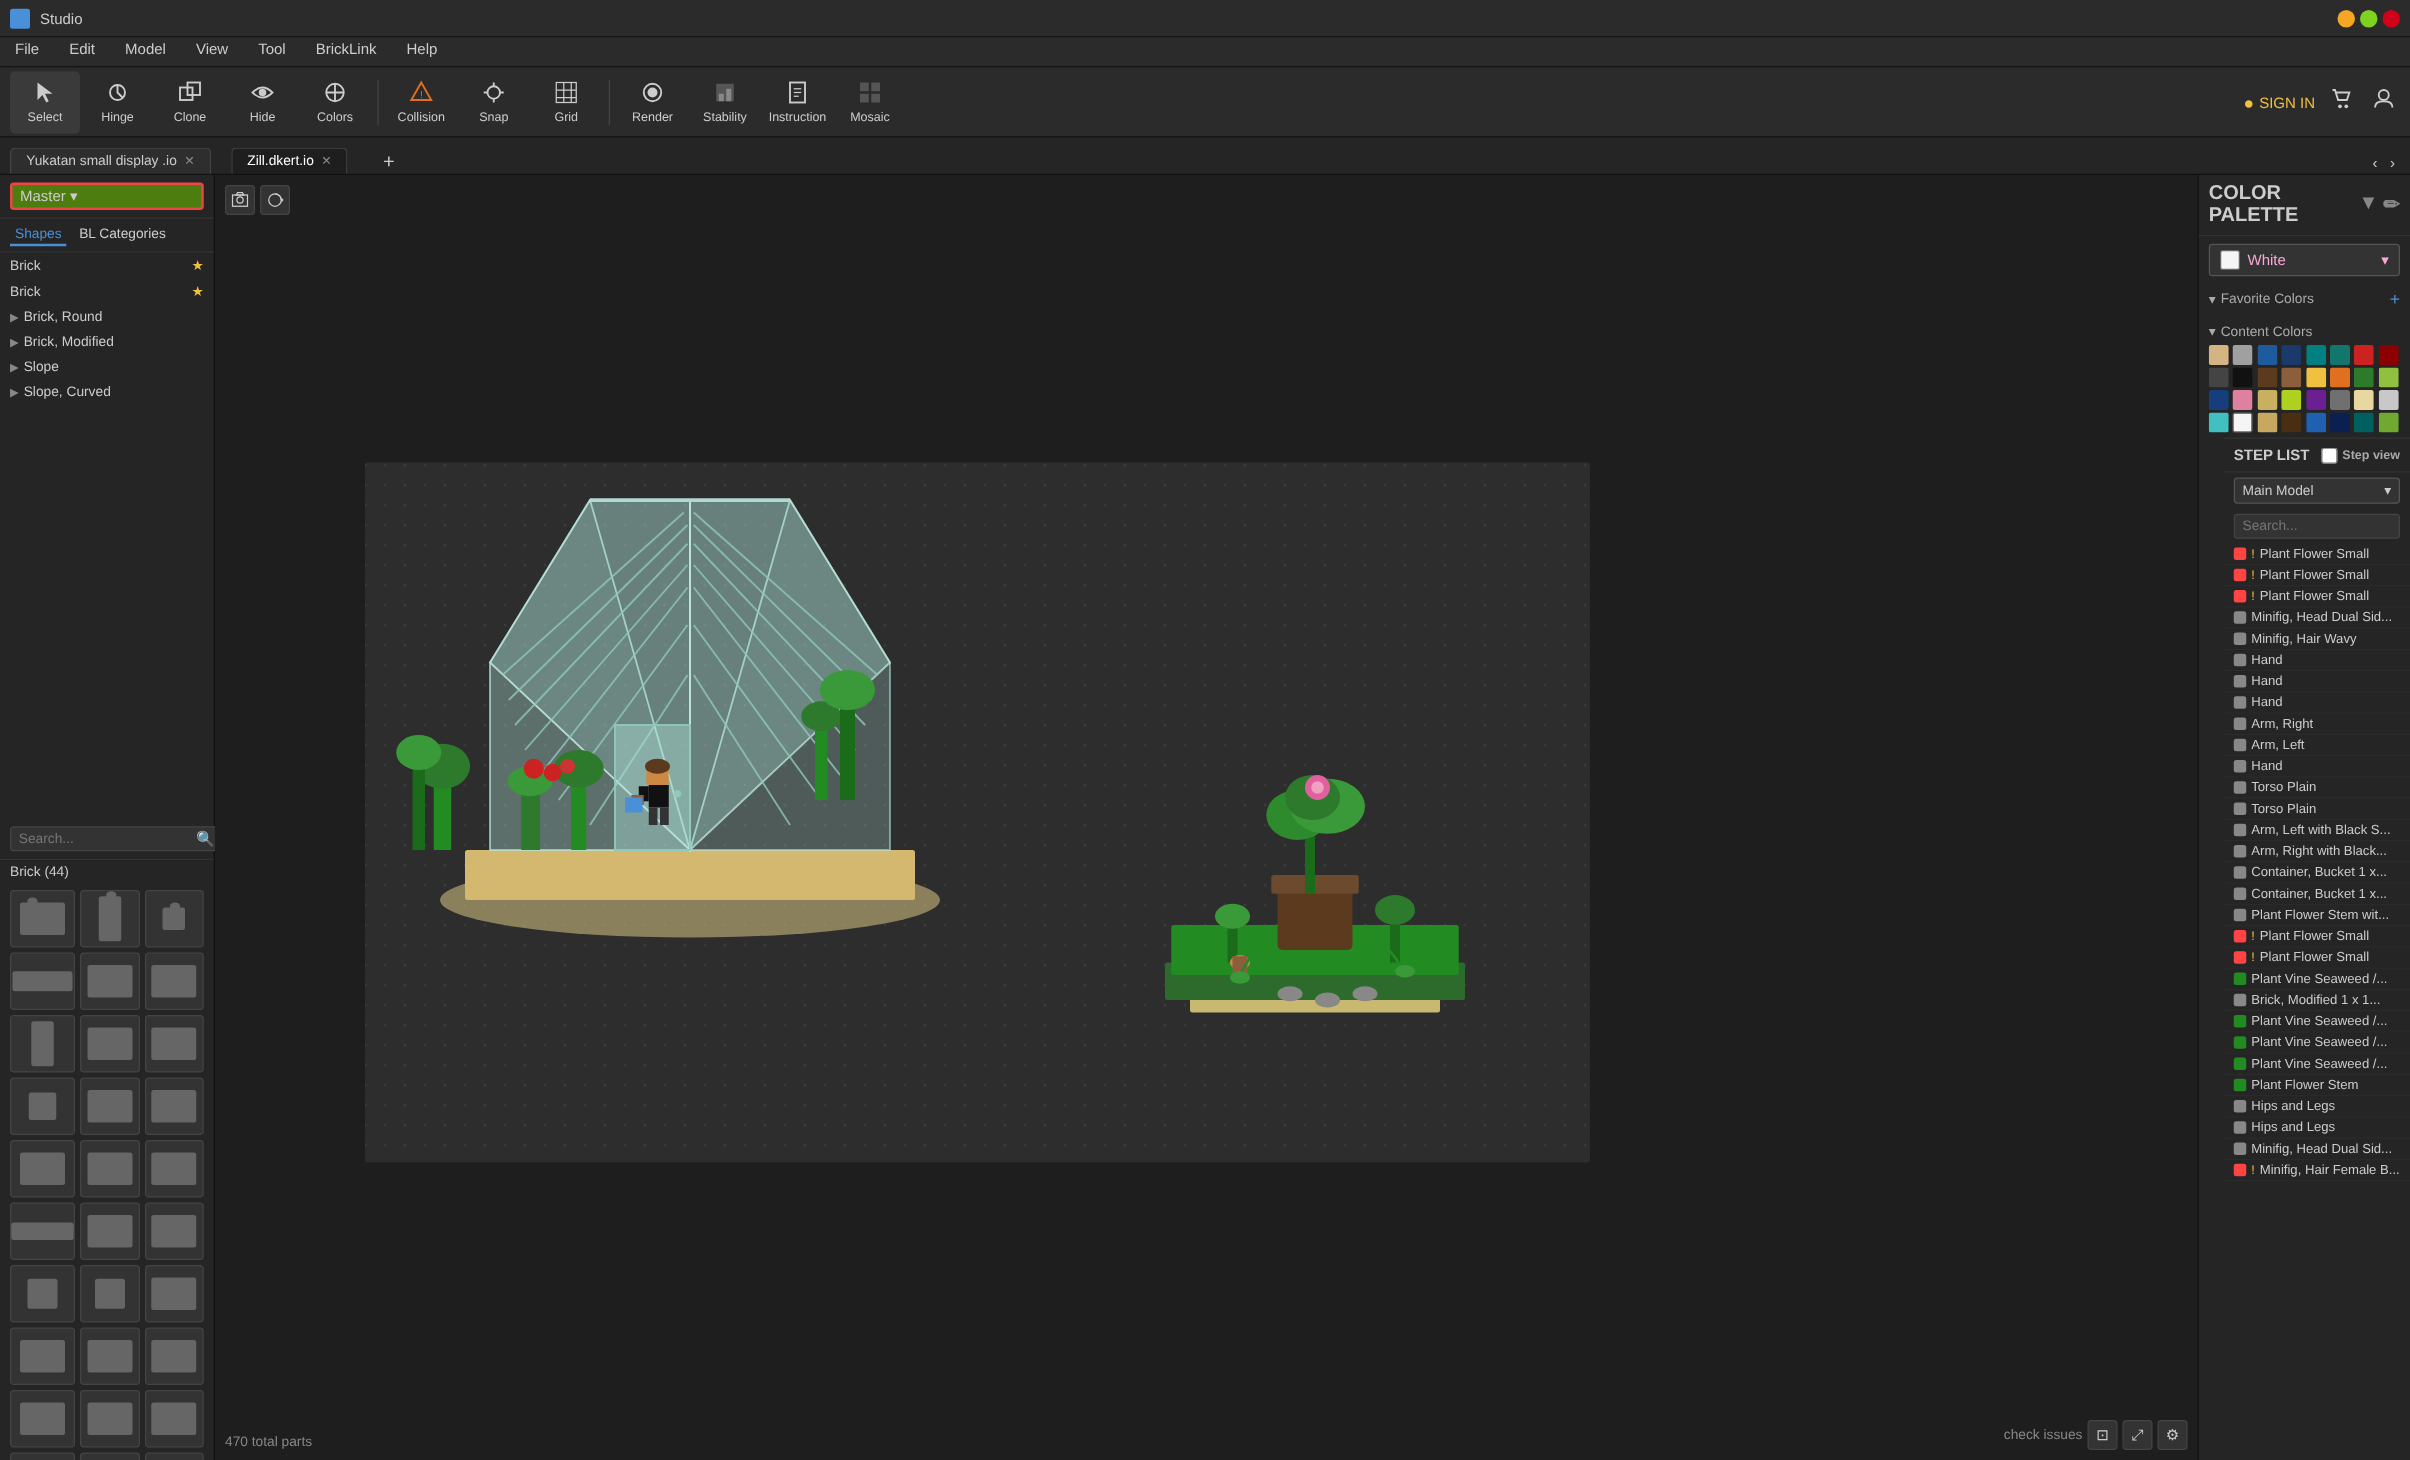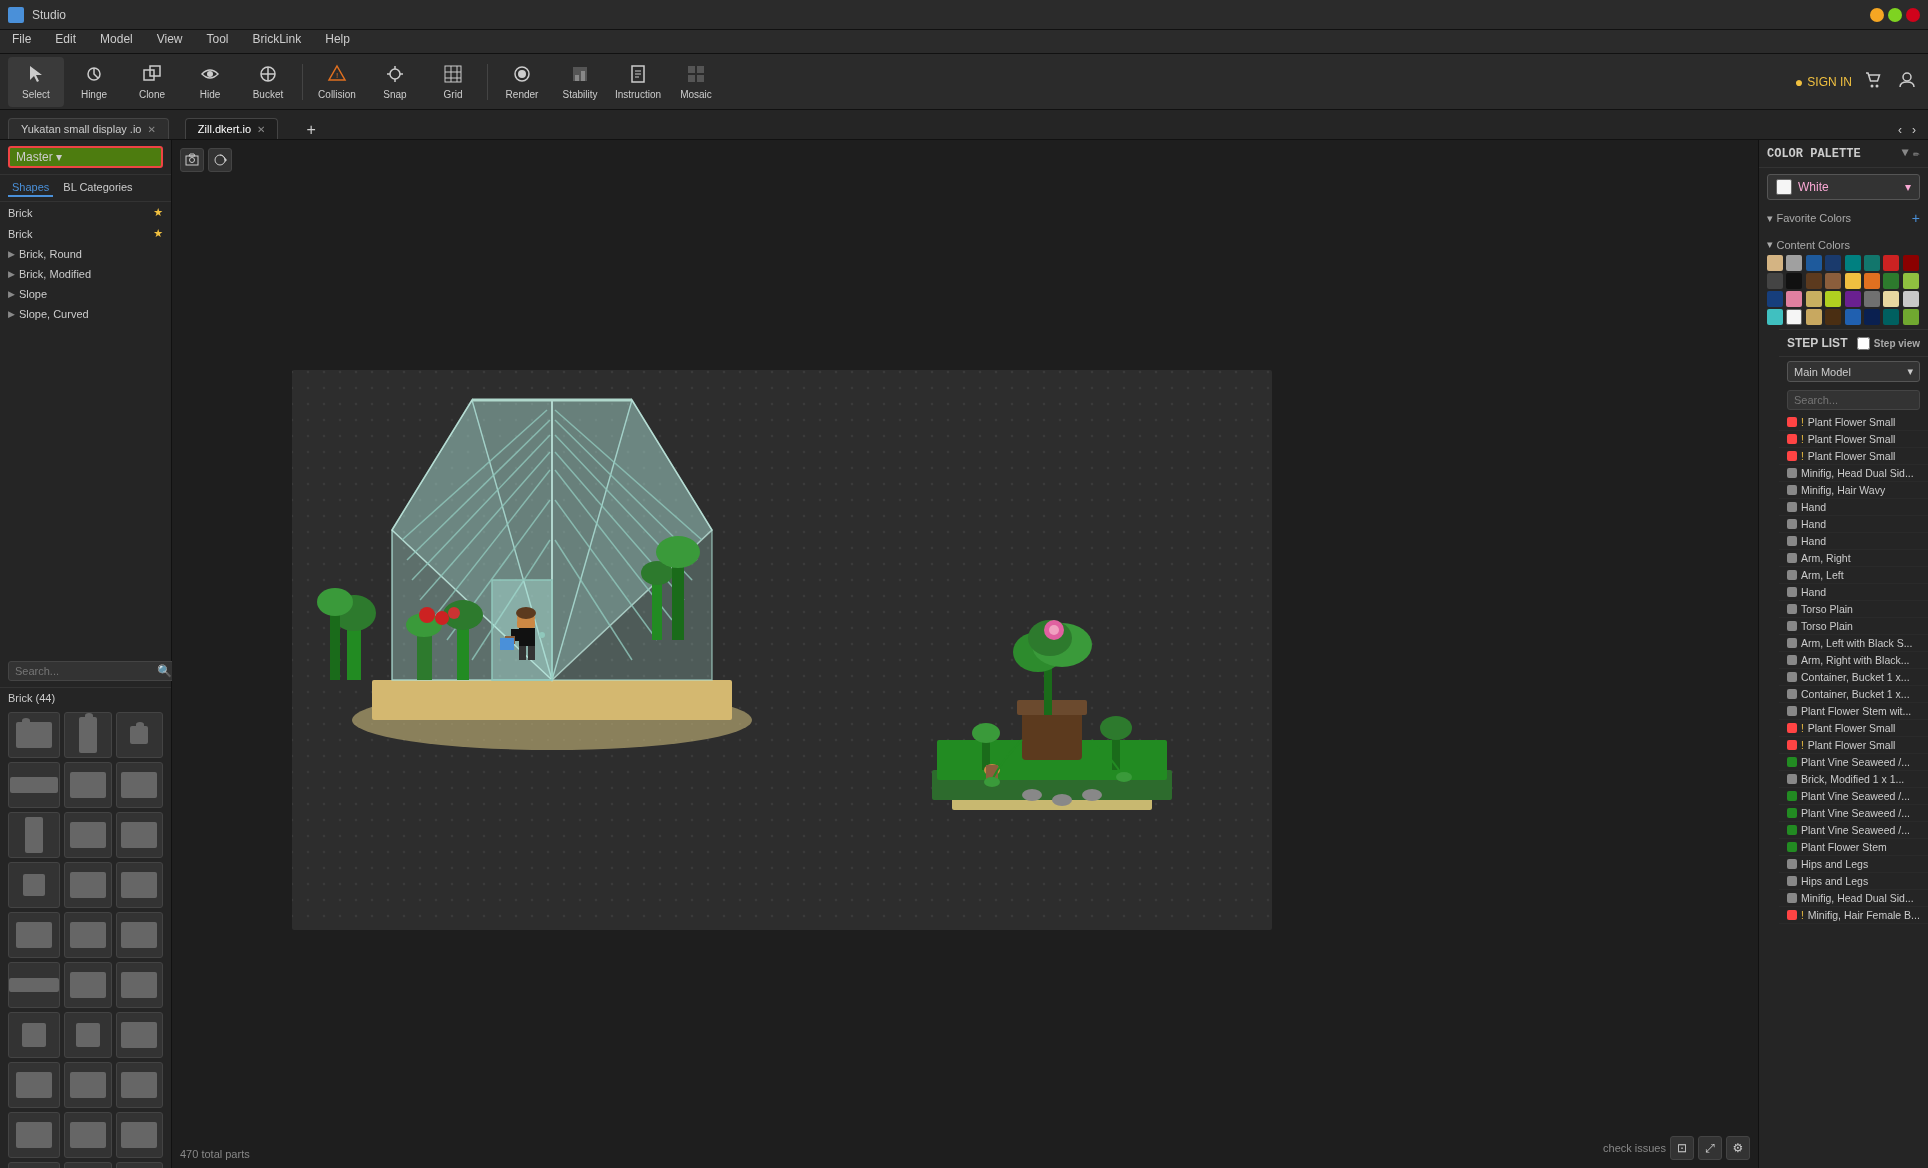--- a/index.html
+++ b/index.html
@@ -70,21 +70,21 @@
     
     #viewport { flex: 1; background: #1a1a1a; position: relative; overflow: hidden; }
     #grid-canvas { position: absolute; top: 0; left: 0; width: 100%; height: 100%; }
     #viewport-controls { position: absolute; top: 8px; left: 8px; display: flex; gap: 4px; }
     .vp-btn { background: #333; border: 1px solid #444; color: #ccc; cursor: pointer; font-size: 12px; width: 24px; height: 24px; display: flex; align-items: center; justify-content: center; border-radius: 3px; }
     #viewport-status { position: absolute; bottom: 8px; left: 8px; color: #888; font-size: 11px; }
     #viewport-tools { position: absolute; bottom: 8px; right: 8px; display: flex; gap: 4px; }
 
     
     #right-panel { width: 170px; background: #252525; border-left: 1px solid #111; display: flex; flex-direction: column; }
-    #color-palette-header { padding: 6px 8px; font-size: 12px; font-weight: bold; color: #ccc; border-bottom: 1px solid #333; display: flex; align-items: center; font-family: Liberation Mono, monospace; }
+    #color-palette-header { padding: 6px 8px; font-size: 16px; font-weight: bold; color: #ccc; border-bottom: 1px solid #333; display: flex; align-items: center; }
     #color-palette-header .cp-title { flex: 1; }
     #color-palette-header .cp-icons { display: flex; gap: 4px; color: #888; cursor: pointer; }
     #color-selector { padding: 6px 8px; }
     .color-dropdown { width: 100%; background: #333; border: 1px solid #555; color: #f9a8d4; padding: 4px 8px; border-radius: 3px; font-size: 12px; cursor: pointer; display: flex; align-items: center; gap: 6px; }
     .color-swatch { width: 16px; height: 16px; background: #fff; border: 1px solid #666; border-radius: 2px; }
     .fav-colors-section { padding: 4px 8px; }
     .section-header { font-size: 11px; color: #aaa; margin-bottom: 4px; display: flex; align-items: center; gap: 4px; cursor: pointer; }
     .section-header .add-btn { margin-left: auto; color: #4a90d9; cursor: pointer; font-size: 14px; }
     .content-colors { padding: 4px 8px; }
     .color-grid { display: grid; grid-template-columns: repeat(8, 1fr); gap: 2px; margin-top: 4px; }
@@ -197,21 +197,21 @@
     <span>Hide</span>
   </div>
   <div class="tool-btn">
     <span class="tool-icon">
       <svg width="20" height="20" viewBox="0 0 20 20">
           <circle cx="10" cy="10" r="7" fill="none" stroke="#ccc" stroke-width="1.5"></circle>
           <line x1="10" y1="3" x2="10" y2="17" stroke="#ccc" stroke-width="1.5"></line>
           <line x1="3" y1="10" x2="17" y2="10" stroke="#ccc" stroke-width="1.5"></line>
         </svg>
     </span>
-    <span>Bucket</span>
+    <span>Colors</span>
   </div>
   <div class="toolbar-sep"></div>
   <div class="tool-btn">
     <span class="tool-icon">
       <svg width="20" height="20" viewBox="0 0 20 20">
           <polygon points="10,2 18,16 2,16" fill="none" stroke="#e07020" stroke-width="1.5"></polygon>
           <text x="9" y="14" font-size="8" fill="#e07020">!</text>
         </svg>
     </span>
     <span>Collision</span>

